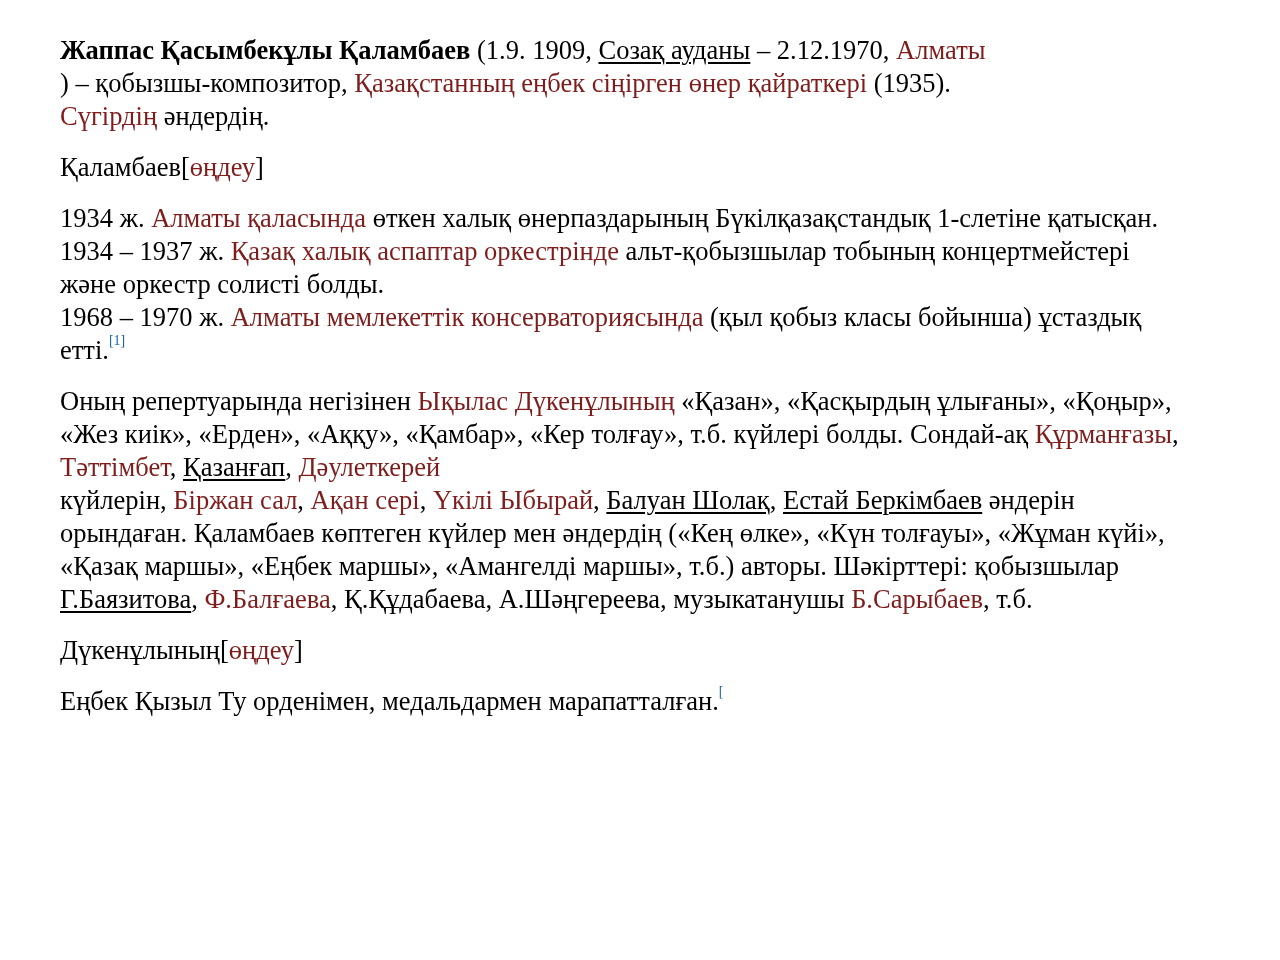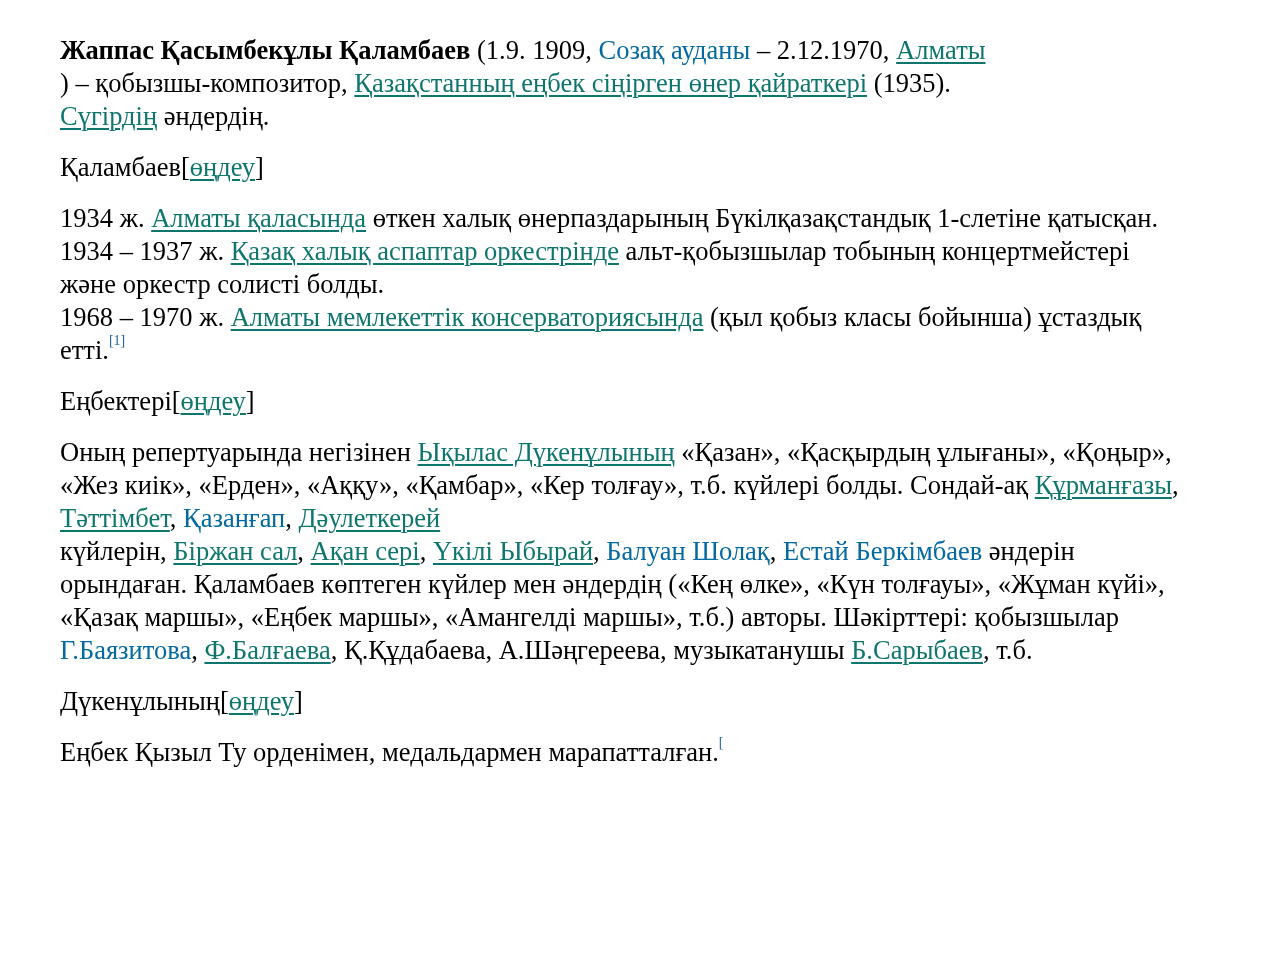--- a/index.html
+++ b/index.html
@@ -19,27 +19,27 @@
       left: 60px;
       top: 34px;
       width: 1130px;
       font-size: 26.5px;
       line-height: 33px;
     }
     p { margin: 0; }
     .para { margin-bottom: 18px; }
     .heading { margin-bottom: 18px; }
     a.link {
-      color: #0f766e;
-      text-decoration: underline;
+      color: #7f1d1d;
       text-decoration-thickness: 2px;
       text-underline-offset: 3px;
     }
     a.link-dark {
-      color: #0369a1;
+      color: #000000;
+      text-decoration: underline;
       text-decoration-thickness: 2px;
       text-underline-offset: 3px;
     }
     b { font-weight: bold; }
     sup.ref {
       font-size: 14px;
       line-height: 0;
       vertical-align: super;
       position: relative;
       top: -4px;
@@ -59,23 +59,20 @@
   </p>
 
   <p class="heading">
     <span>Қаламбаев</span><span>[</span><a class="link">өңдеу</a><span>]</span>
   </p>
 
   <p class="para">
     <span>1934 ж. </span><a class="link">Алматы қаласында</a><span> өткен халық өнерпаздарының Бүкілқазақстандық 1-слетіне қатысқан.</span><br><span>1934 – 1937 ж. </span><a class="link">Қазақ халық аспаптар оркестрінде</a><span> альт-қобызшылар тобының концертмейстері және оркестр солисті болды.</span><br><span>1968 – 1970 ж. </span><a class="link">Алматы мемлекеттік консерваториясында</a><span> (қыл қобыз класы бойынша) ұстаздық етті.</span><sup class="ref"><a>[1]</a></sup>
   </p>
 
-  <p class="heading">
-    <span>Еңбектері</span><span>[</span><a class="link">өңдеу</a><span>]</span>
-  </p>
 
   <p class="para">
     <span>Оның репертуарында негізінен </span><a class="link">Ықылас Дүкенұлының</a><span> «Қазан», «Қасқырдың ұлығаны», «Қоңыр», «Жез киік», «Ерден», «Аққу», «Қамбар», «Кер толғау», т.б. күйлері болды. Сондай-ақ </span><a class="link">Құрманғазы</a><span>, </span><a class="link">Тәттімбет</a><span>, </span><a class="link-dark">Қазанғап</a><span>, </span><a class="link">Дәулеткерей</a><br><span> күйлерін, </span><a class="link">Біржан сал</a><span>, </span><a class="link">Ақан сері</a><span>, </span><a class="link">Үкілі Ыбырай</a><span>, </span><a class="link-dark">Балуан Шолақ</a><span>, </span><a class="link-dark">Естай Беркімбаев</a><span> әндерін орындаған. Қаламбаев көптеген күйлер мен әндердің («Кең өлке», «Күн толғауы», «Жұман күйі», «Қазақ маршы», «Еңбек маршы», «Амангелді маршы», т.б.) авторы. Шәкірттері: қобызшылар </span><a class="link-dark">Г.Баязитова</a><span>, </span><a class="link">Ф.Балғаева</a><span>, Қ.Құдабаева, А.Шәңгереева, музыкатанушы </span><a class="link">Б.Сарыбаев</a><span>, т.б.</span>
   </p>
 
   <p class="heading">
     <span>Дүкенұлының</span><span>[</span><a class="link">өңдеу</a><span>]</span>
   </p>
 
   <p class="para">

